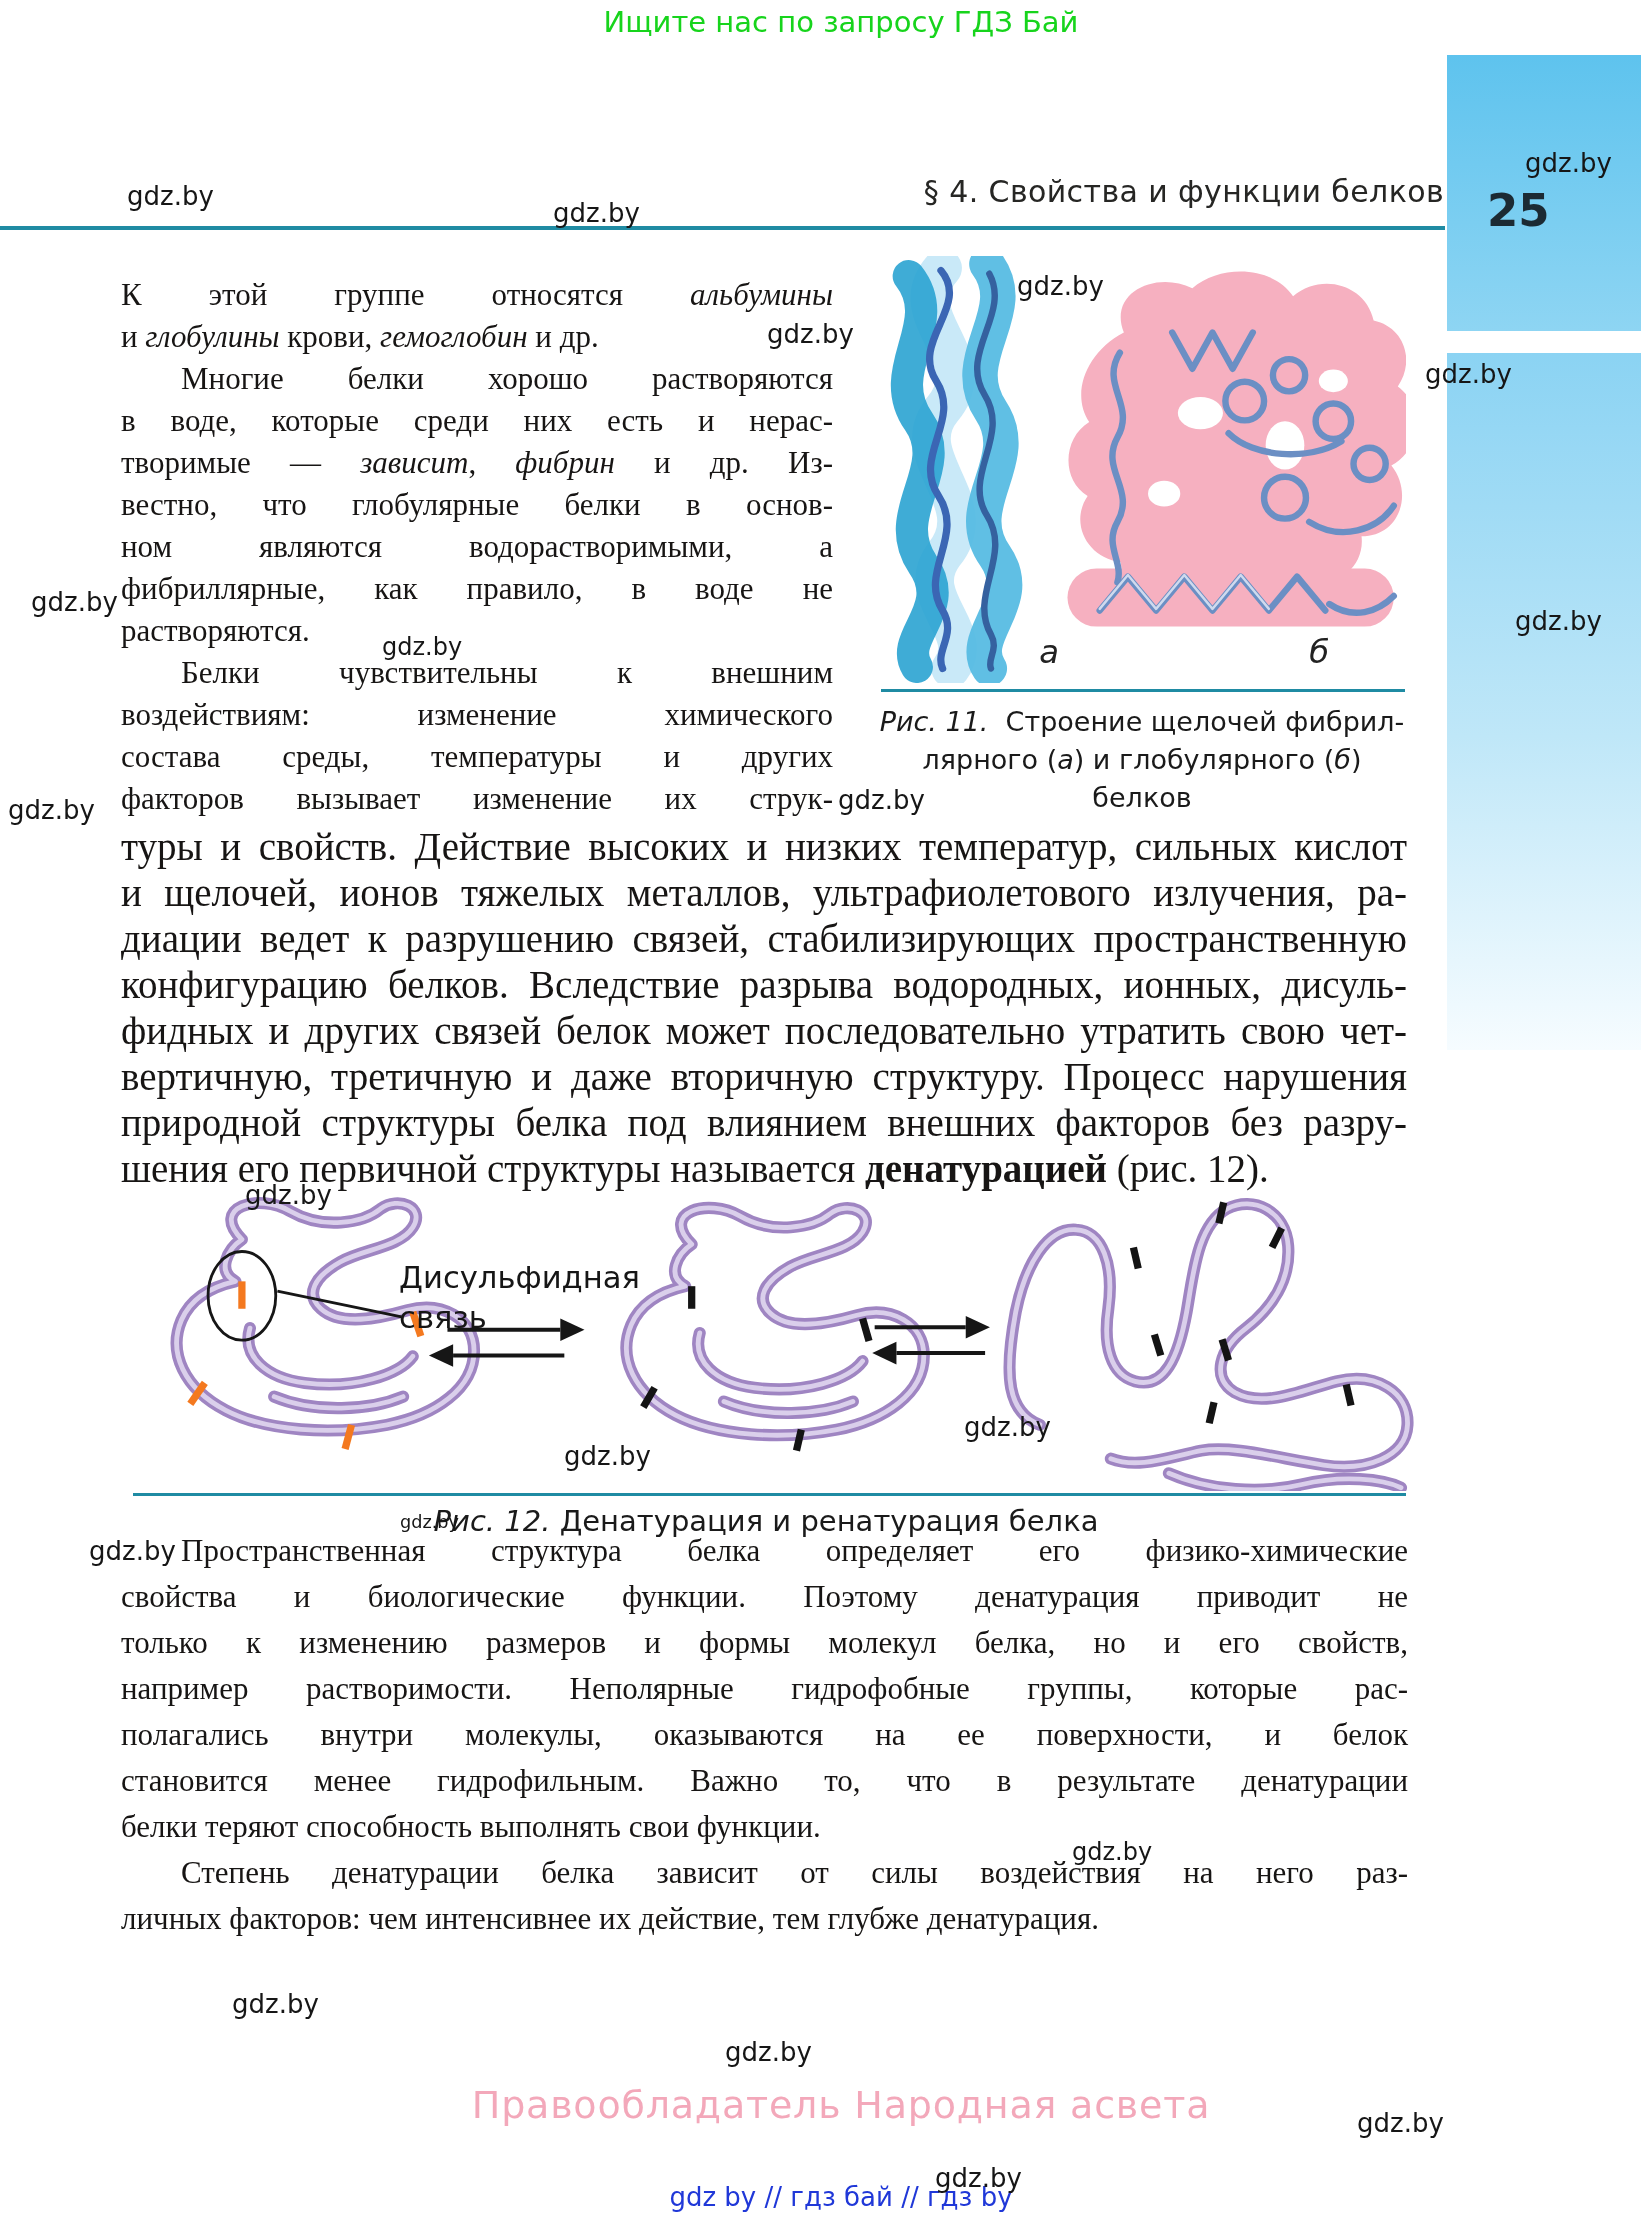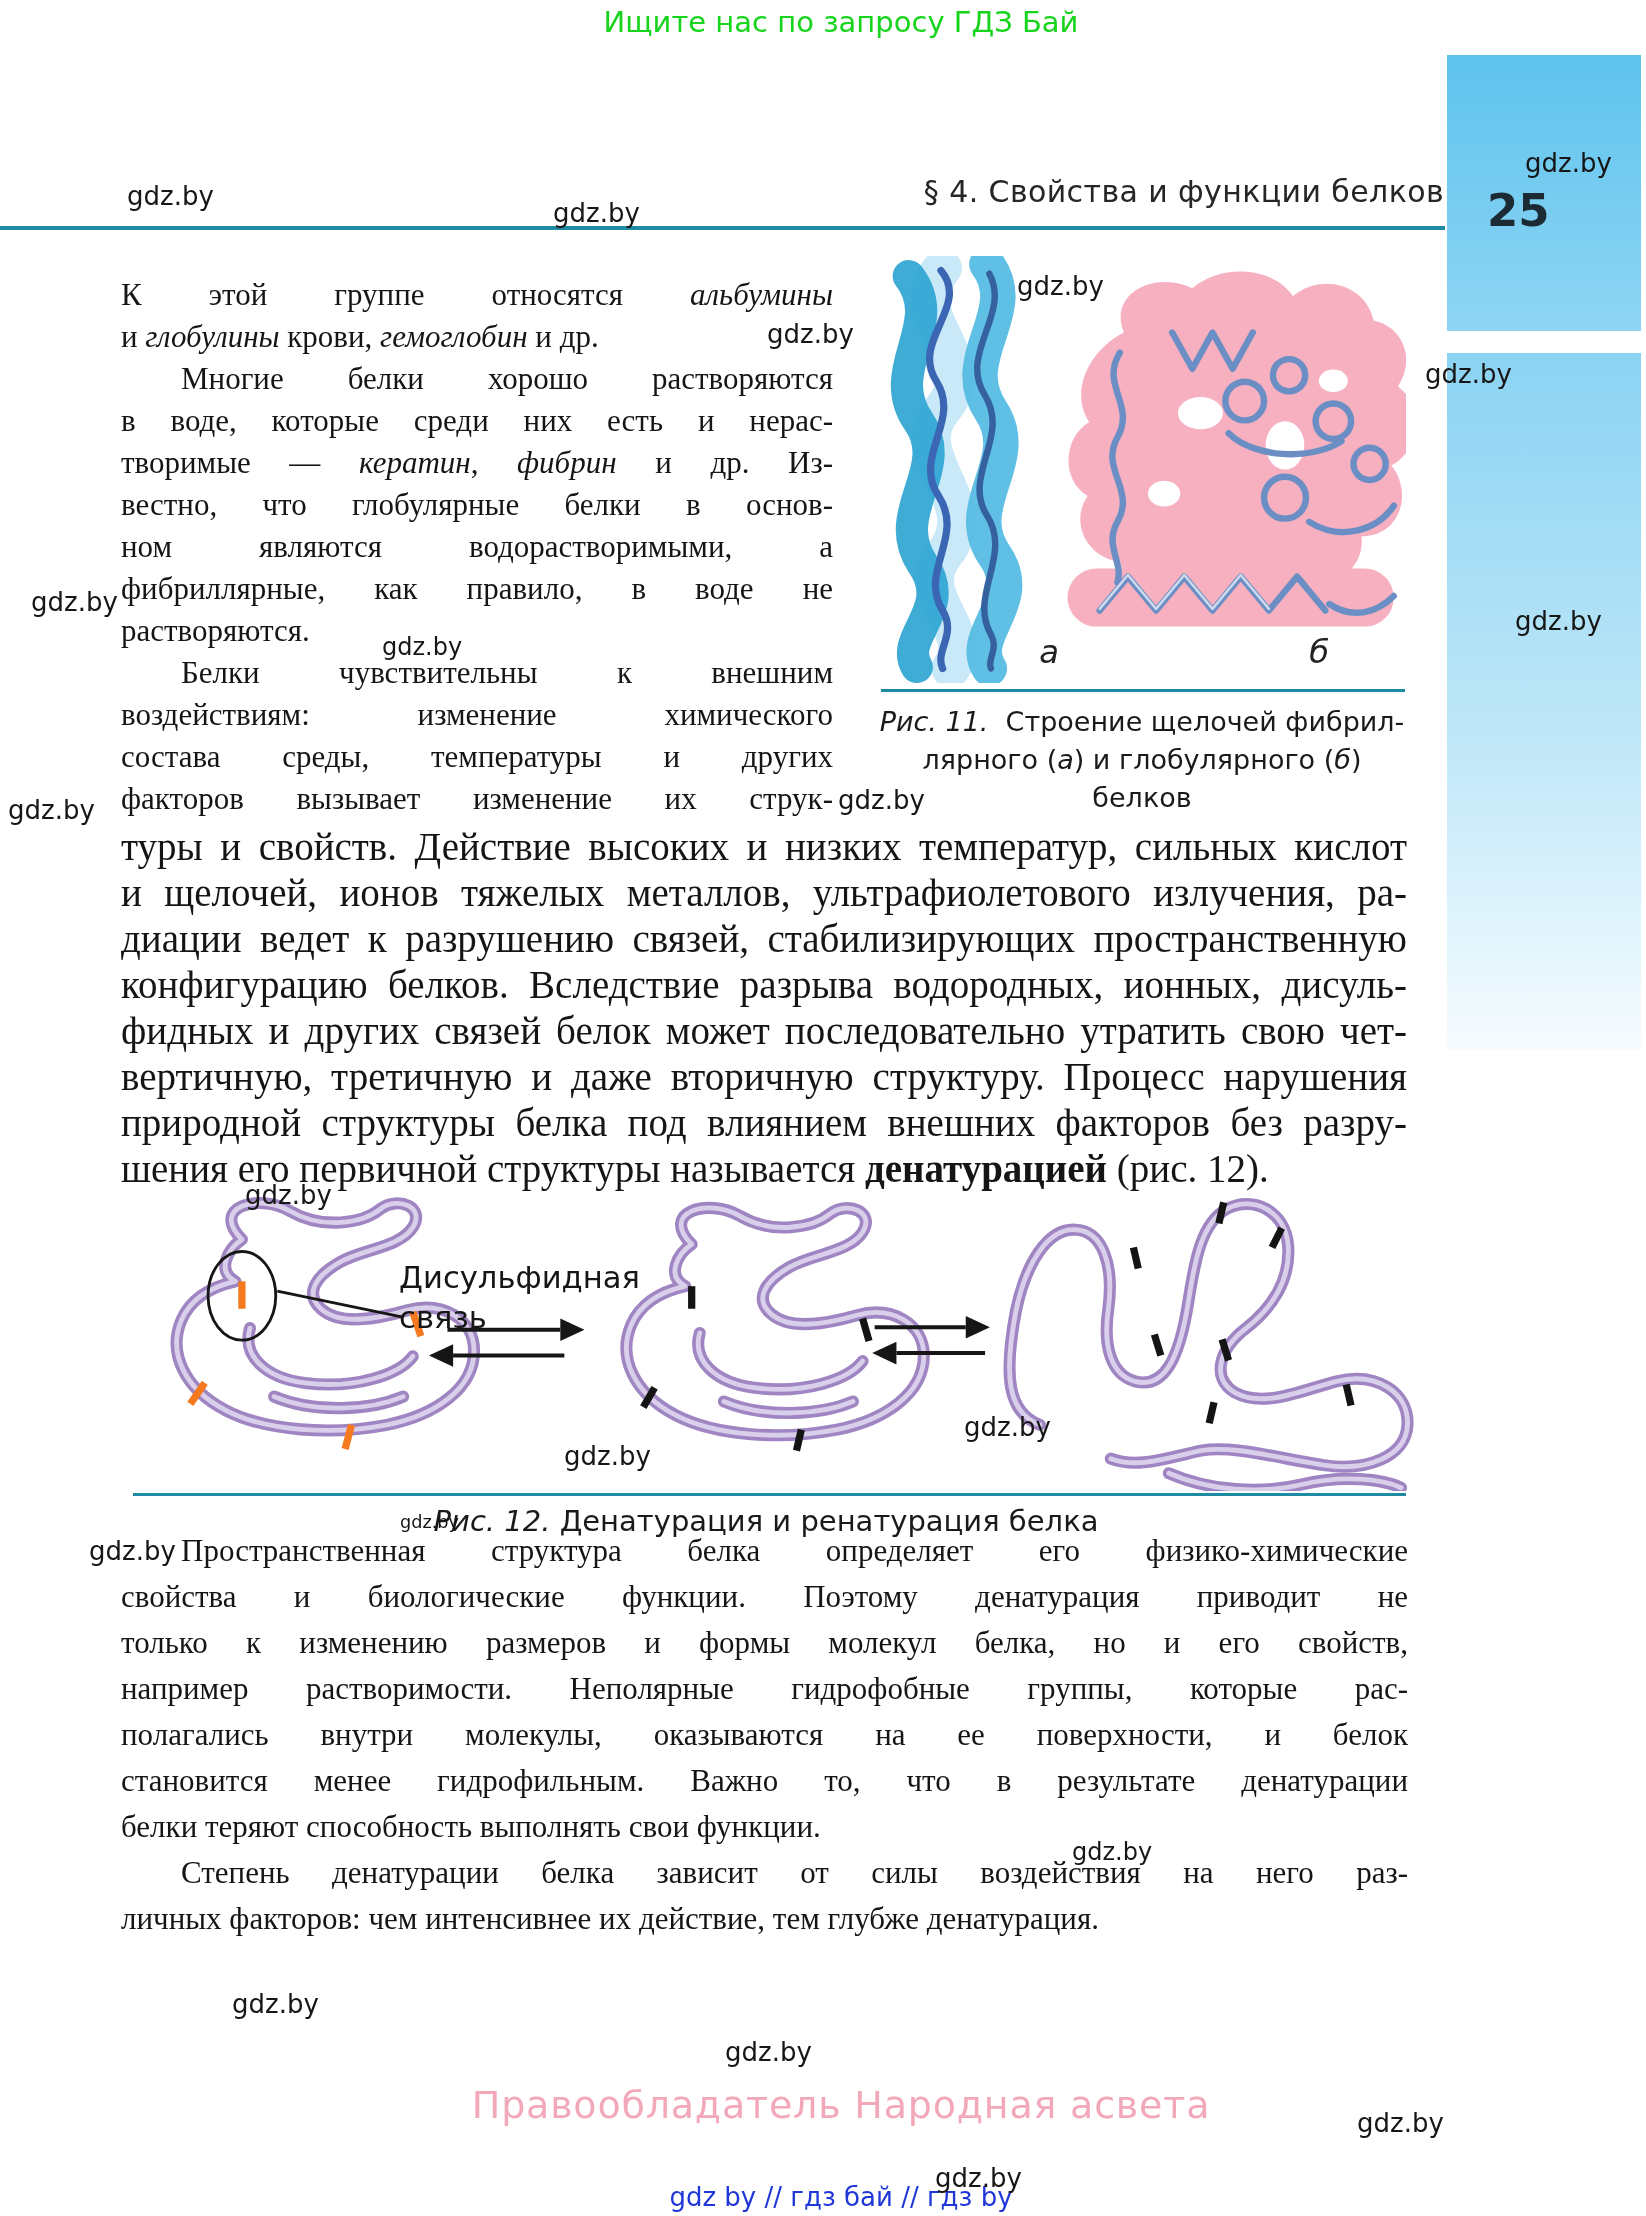--- a/index.html
+++ b/index.html
@@ -96,21 +96,21 @@
   <div class="bluebox top"></div>
   <div class="pagenum">25</div>
   <div class="rule header"></div>
   <div class="bluebox side"></div>
 
   <div class="textblock tb-leftcol">
       <div class="tline">К этой группе относятся <i>альбумины</i></div>
       <div class="tline last">и <i>глобулины</i> крови, <i>гемоглобин</i> и др.</div>
       <div class="tline ind">Многие белки хорошо растворяются</div>
       <div class="tline">в воде, которые среди них есть и нерас-</div>
-      <div class="tline">творимые — <i>кератин</i>, <i>фибрин</i> и др. Из-</div>
+      <div class="tline">творимые — <i>зависит</i>, <i>фибрин</i> и др. Из-</div>
       <div class="tline">вестно, что глобулярные белки в основ-</div>
       <div class="tline">ном являются водорастворимыми, а</div>
       <div class="tline">фибриллярные, как правило, в воде не</div>
       <div class="tline last">растворяются.</div>
       <div class="tline ind">Белки чувствительны к внешним</div>
       <div class="tline">воздействиям: изменение химического</div>
       <div class="tline">состава среды, температуры и других</div>
       <div class="tline">факторов вызывает изменение их струк-</div>
     </div>
 

